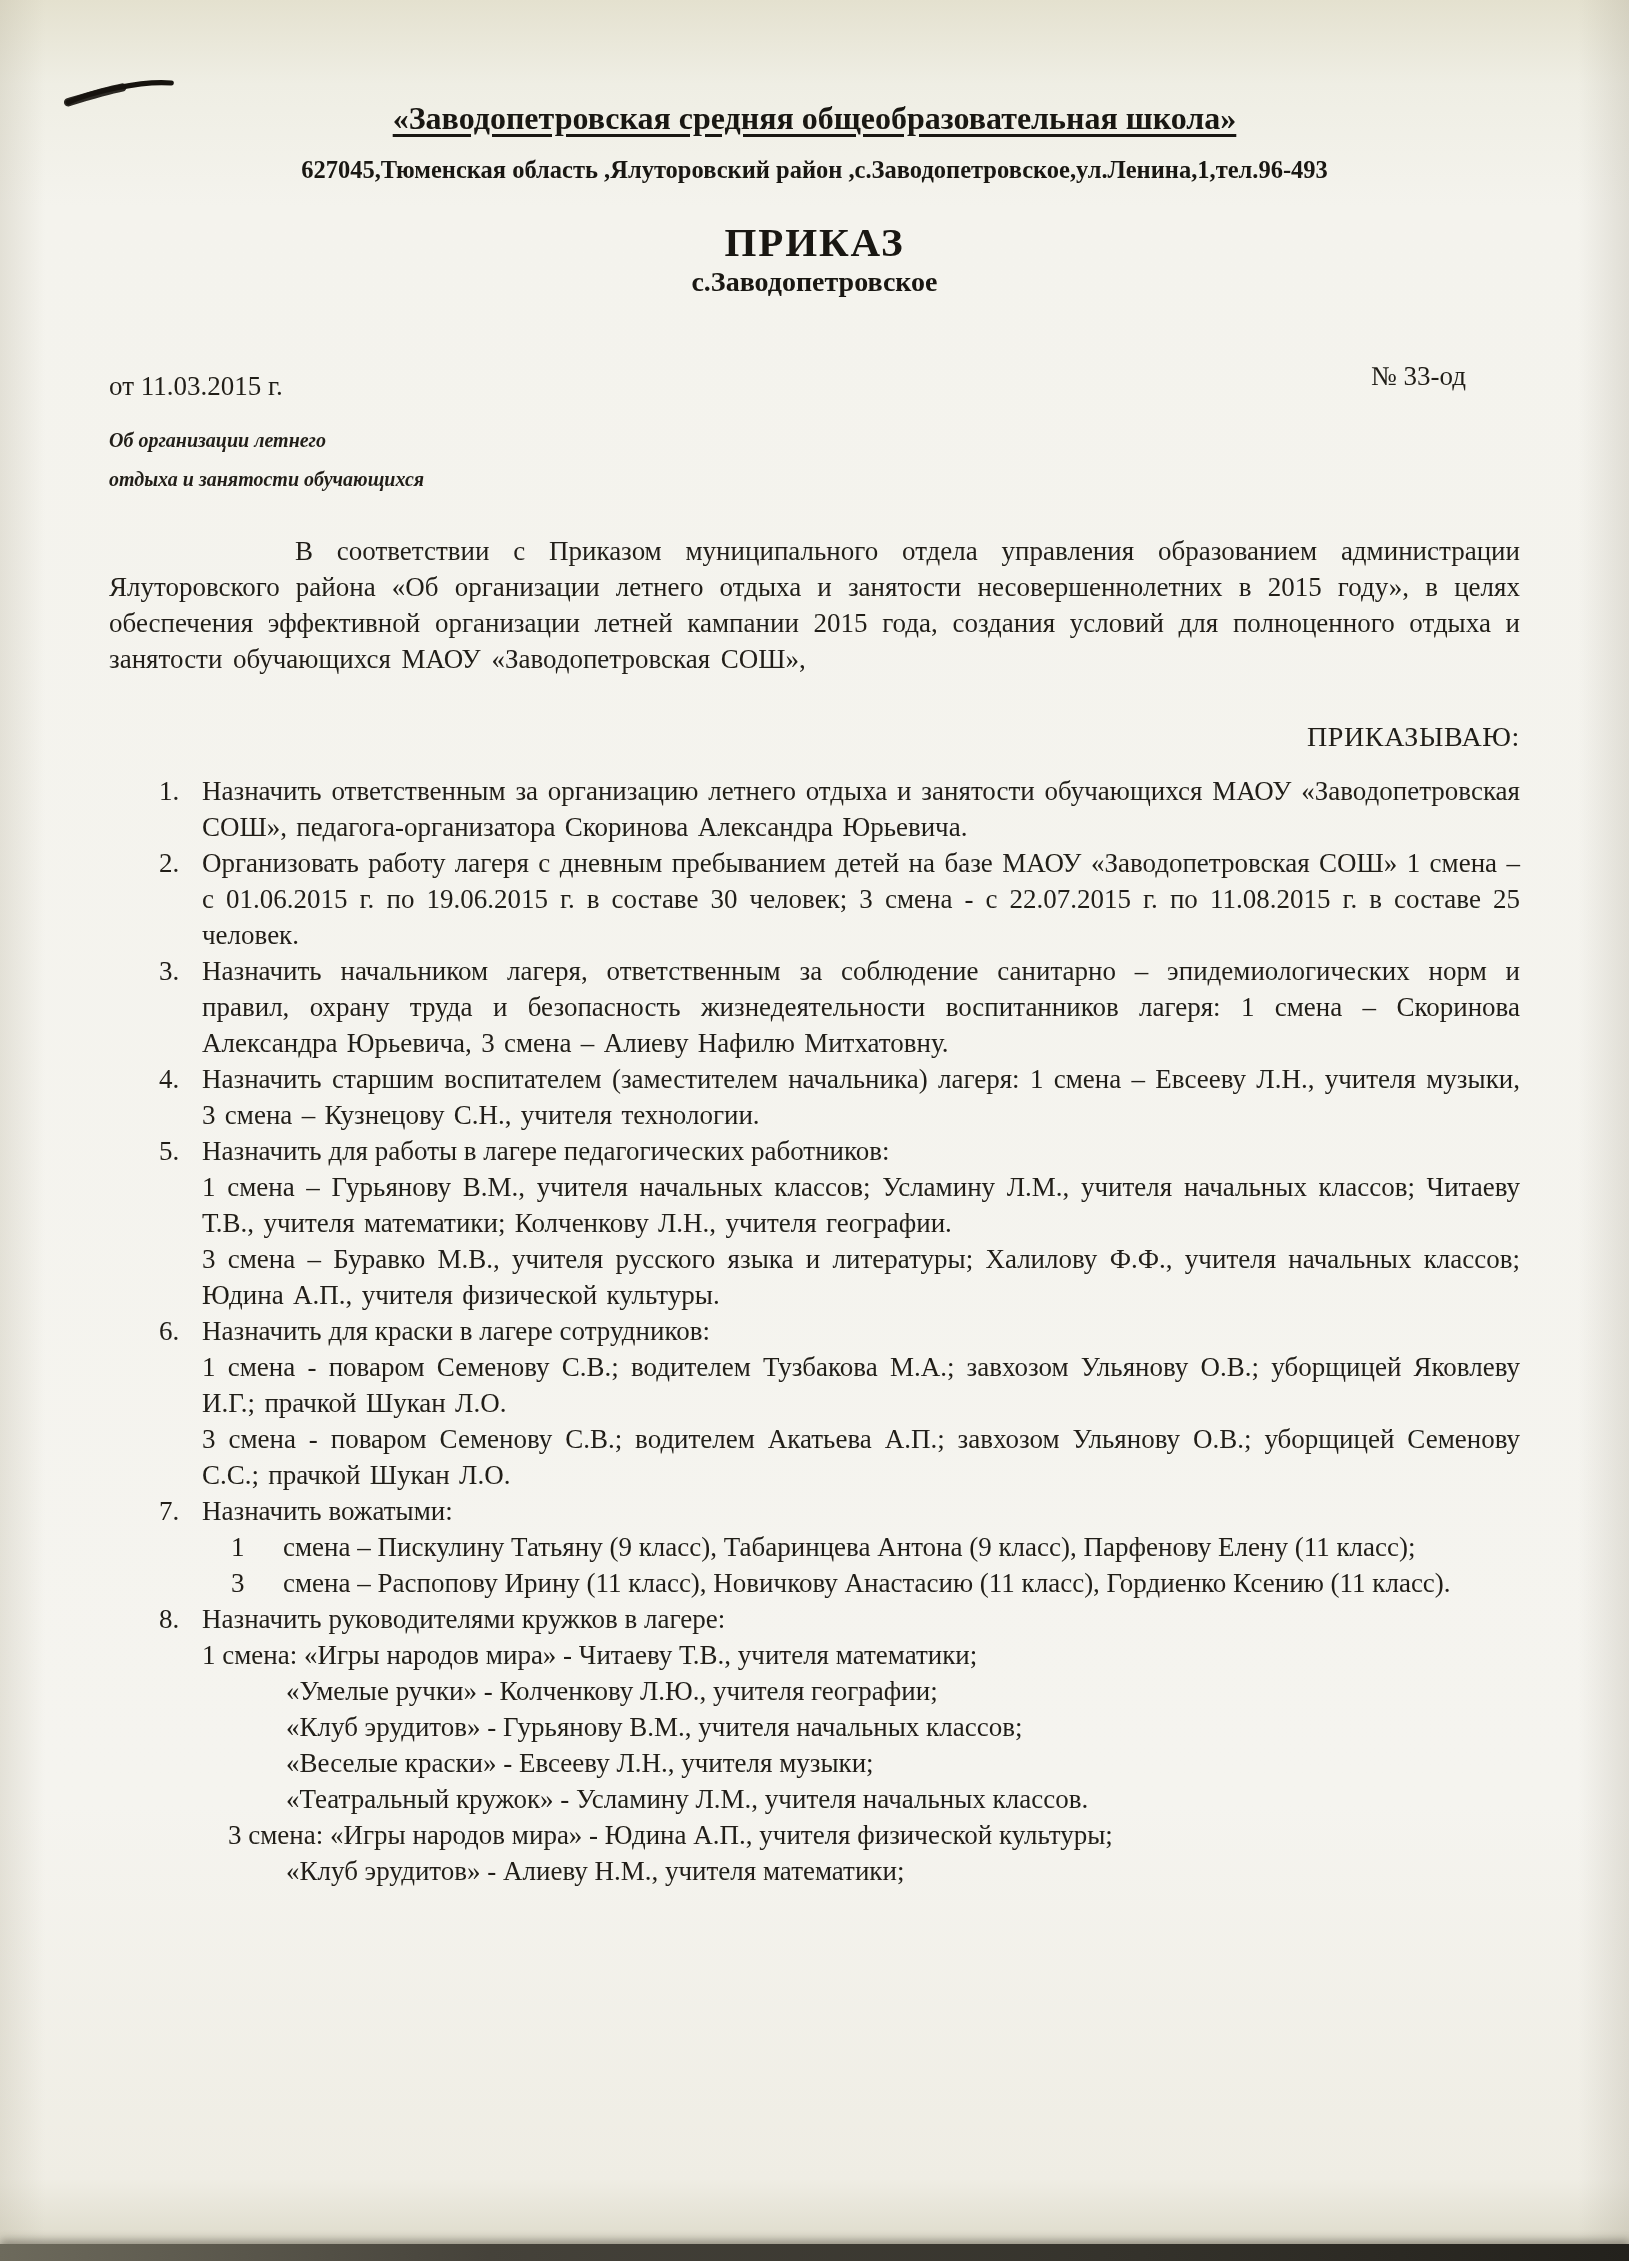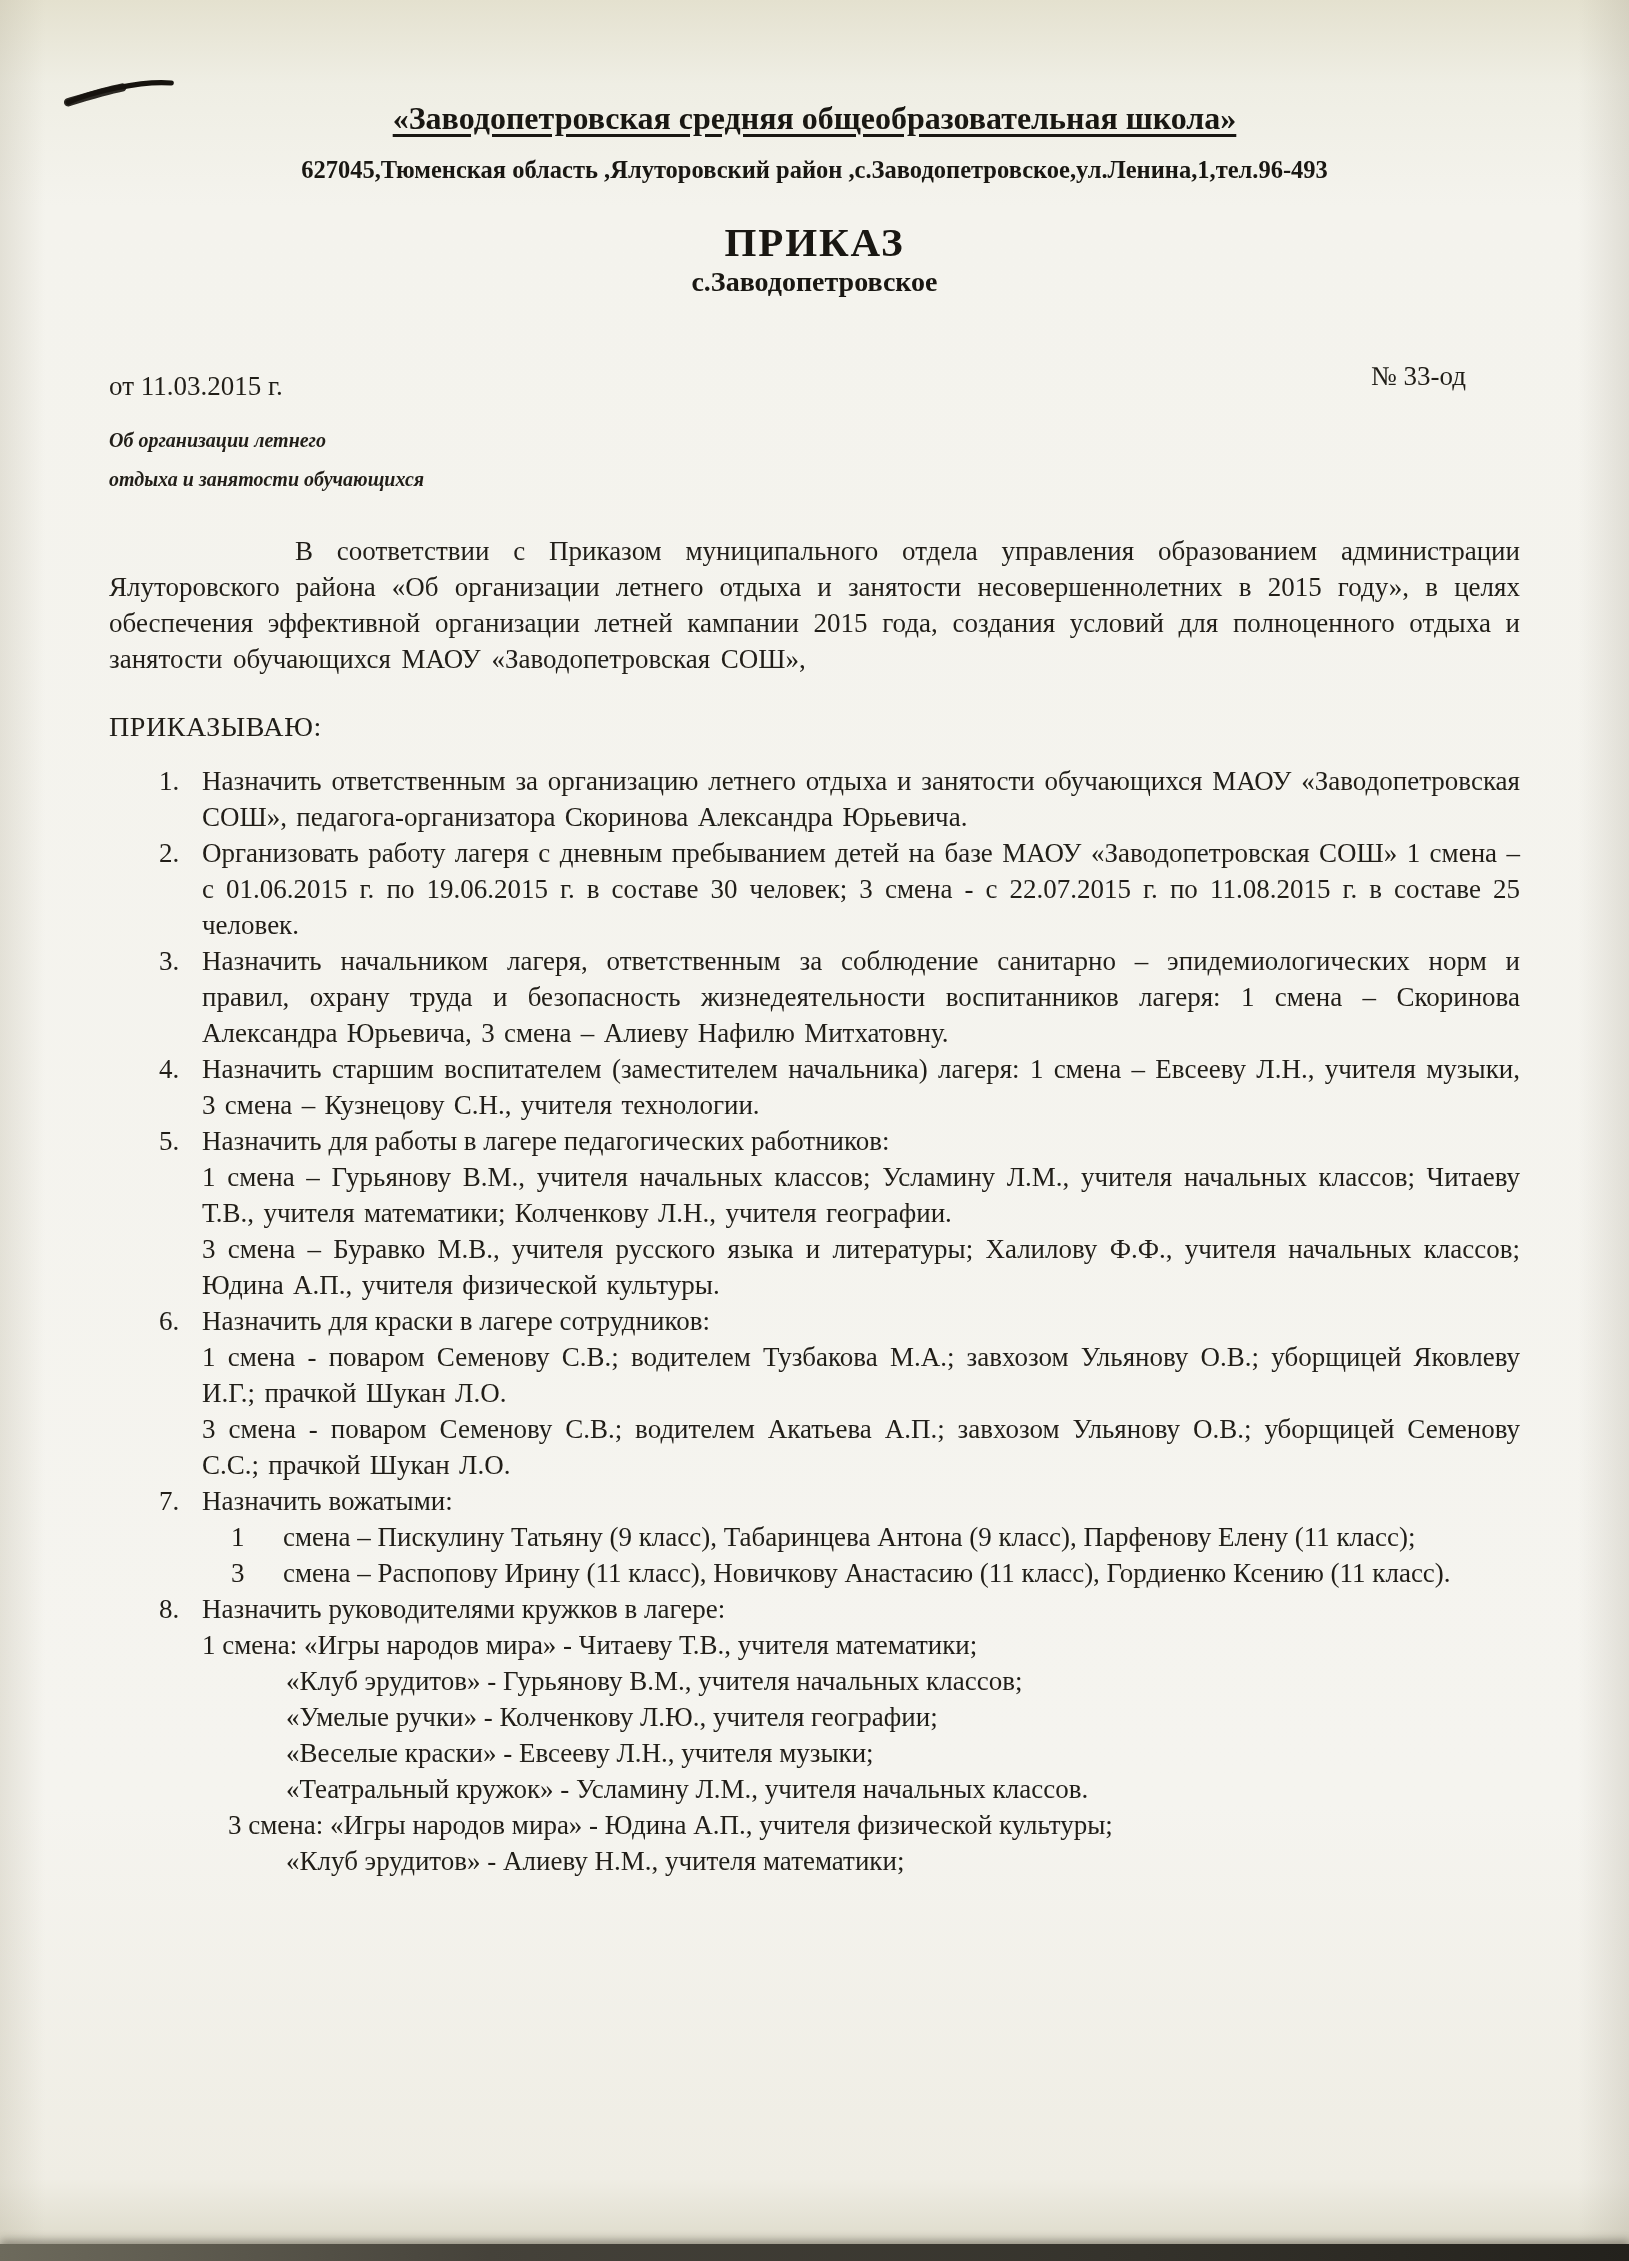--- a/index.html
+++ b/index.html
@@ -31,21 +31,21 @@
   .place{font-size:28px;font-weight:bold;line-height:35px;margin-top:3.9px;}
   
   .meta-row{display:flex;justify-content:space-between;align-items:flex-start;
             margin-top:70px;font-size:27px;line-height:34px;padding-right:54px;}
   .doc-num{position:relative;top:-10.3px;font-family:Liberation Serif, serif;}
   
   .subject{margin-top:18px;font-size:20px;font-weight:bold;font-style:italic;line-height:39px;}
   
   .intro{margin:34px 0 0 0;font-size:27px;line-height:36px;text-align:justify;text-indent:186px;
          word-spacing:3.9px;}
-  .resolution{margin-top:32px;text-align:left;font-size:28px;line-height:36px;letter-spacing:0.6px;}
+  .resolution{margin-top:42px;text-align:right;font-size:28px;line-height:36px;letter-spacing:0.6px;}
   
   .items{margin:18px 0 0 50px;font-size:27px;line-height:36px;}
   .item{display:flex;align-items:flex-start;}
   .item .num{flex:0 0 43px;}
   .item .body{flex:1;min-width:0;}
   .item .body p{margin:0;}
   .item .body p.j{text-align:justify;word-spacing:2.6px;}
   
   .subitem{display:flex;align-items:flex-start;padding-left:29px;}
   .subitem .subnum{flex:0 0 52px;}
@@ -155,22 +155,22 @@
             <p>смена – Распопову Ирину (11 класс), Новичкову Анастасию (11 класс), Гордиенко Ксению (11 класс).</p>
           </div>
         </div>
       </div>
 
       <div class="item">
         <span class="num">8.</span>
         <div class="body">
           <p>Назначить руководителями кружков в лагере:</p>
           <p>1 смена: «Игры народов мира» - Читаеву Т.В., учителя математики;</p>
+          <p class="indlg">«Умелые ручки» - Колченкову Л.Ю., учителя географии;</p>
           <p class="indlg">«Клуб эрудитов» - Гурьянову В.М., учителя начальных классов;</p>
-          <p class="indlg">«Умелые ручки» - Колченкову Л.Ю., учителя географии;</p>
           <p class="indlg">«Веселые краски» - Евсееву Л.Н., учителя музыки;</p>
           <p class="indlg">«Театральный кружок» - Усламину Л.М., учителя начальных классов.</p>
           <p class="indsm">3 смена: «Игры народов мира» - Юдина А.П., учителя физической культуры;</p>
           <p class="indlg">«Клуб эрудитов» - Алиеву Н.М., учителя математики;</p>
         </div>
       </div>
 
     </div>
   </div>
 

